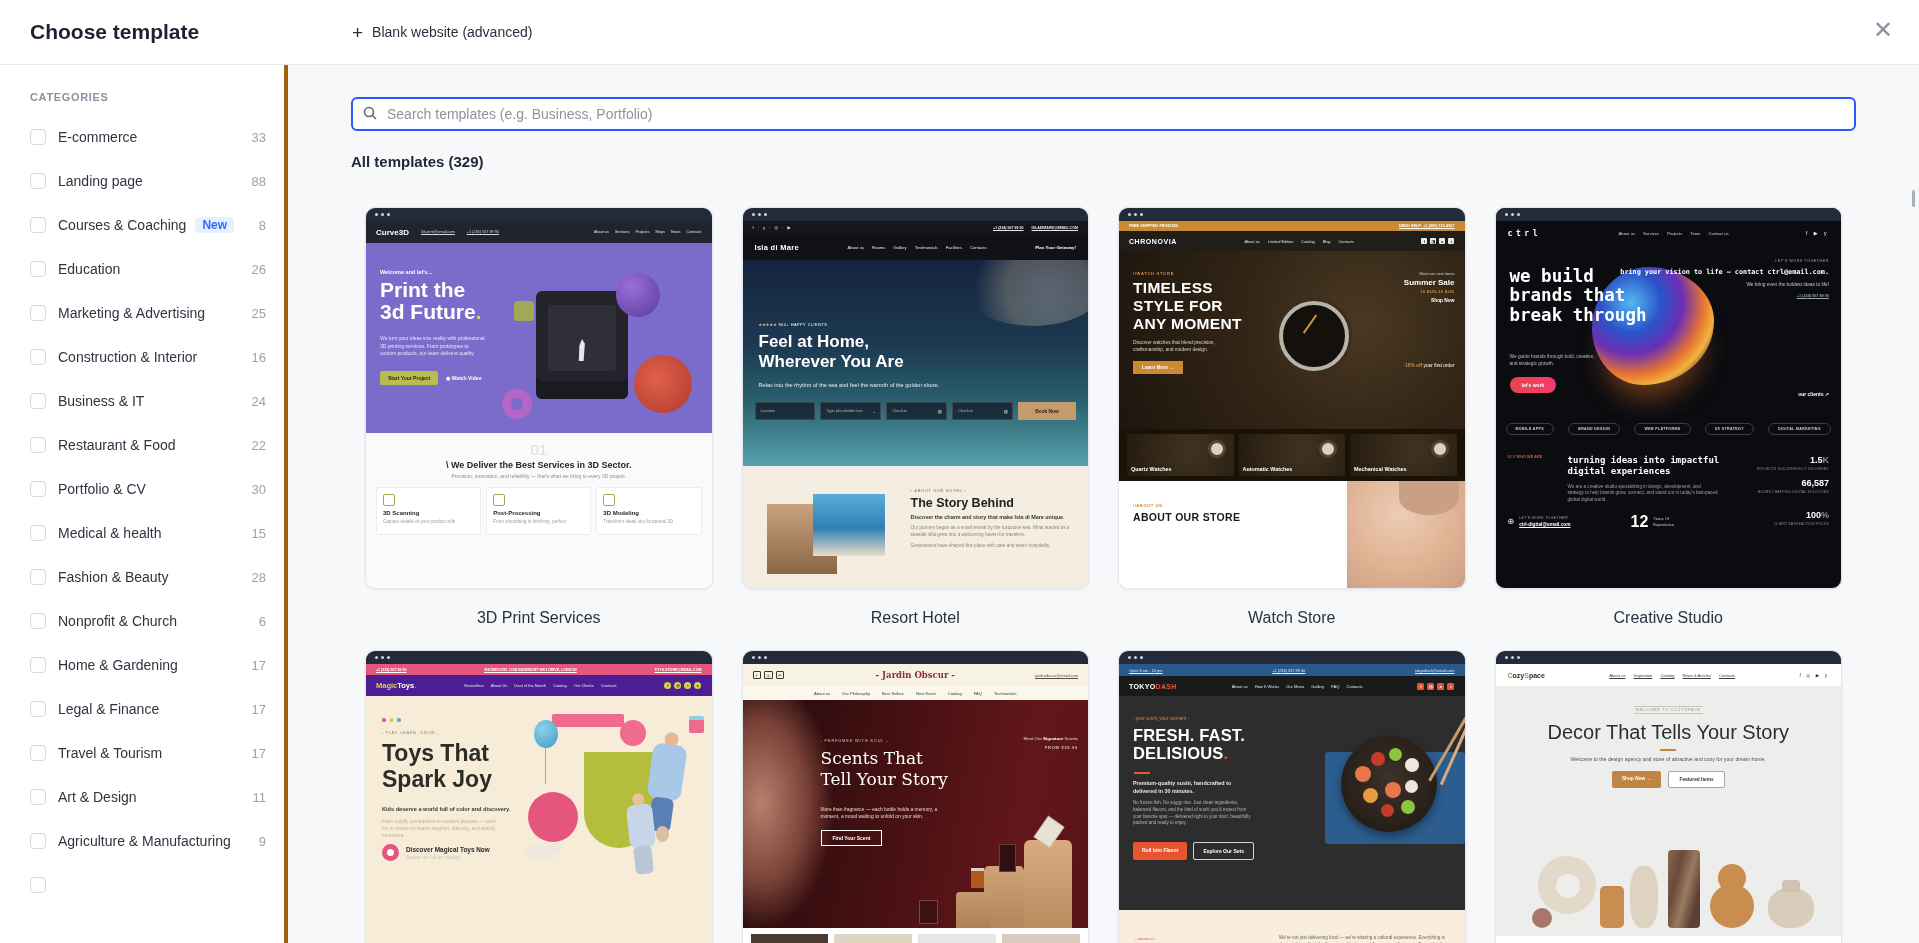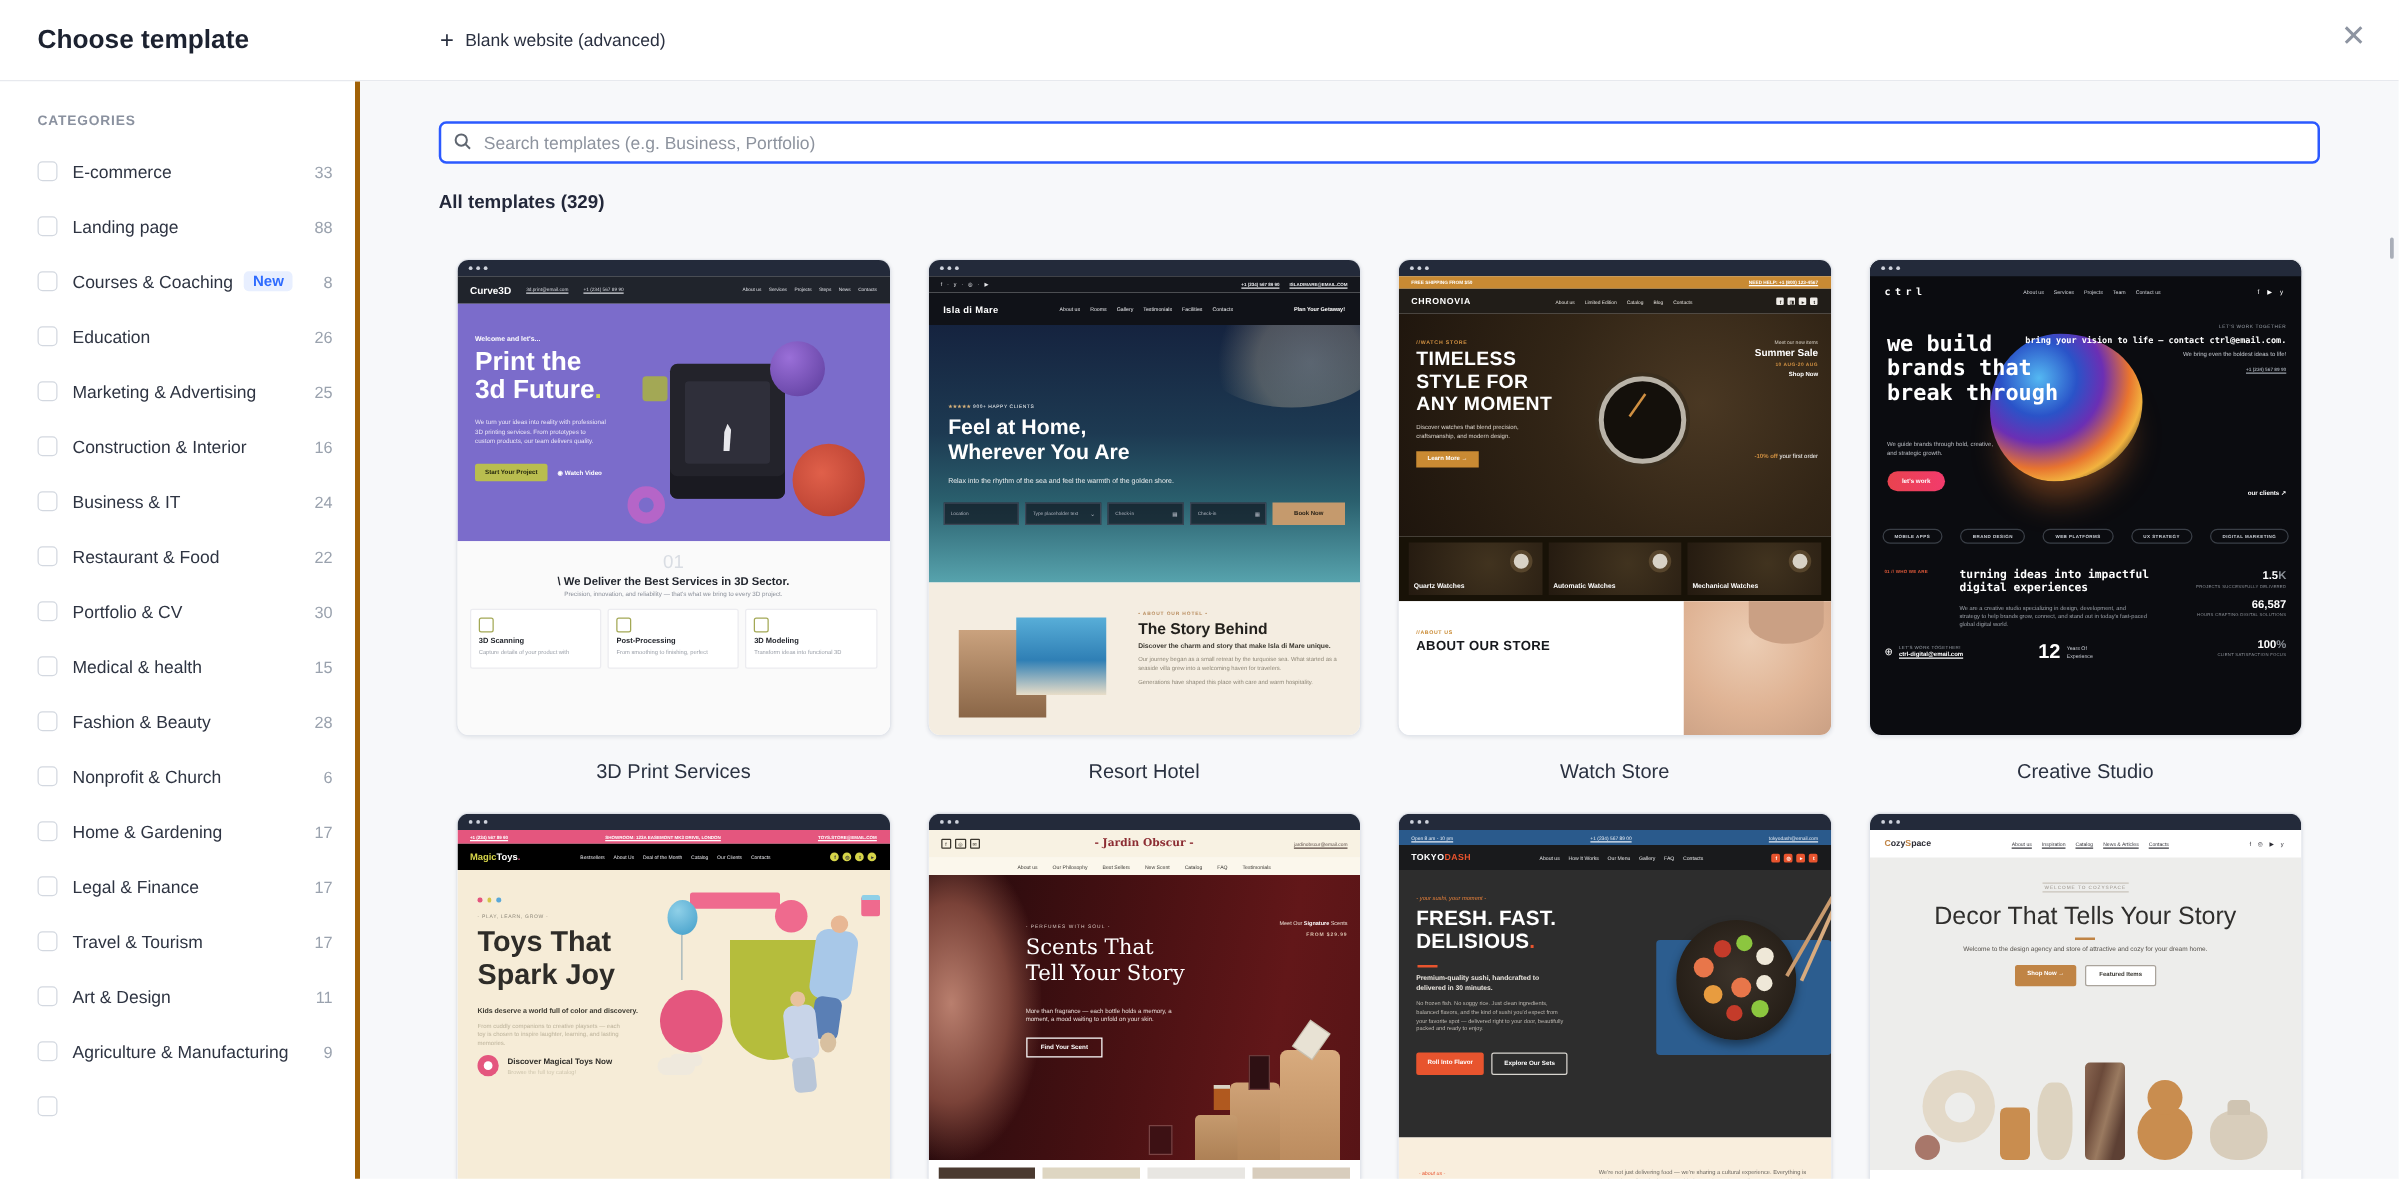--- a/index.html
+++ b/index.html
@@ -159,21 +159,21 @@
   .c4-sl{font-size:3.4px;color:#8b9097;letter-spacing:.06em;margin:2px 0 7px;}
   .c4-foot{display:flex;align-items:center;padding:6px 12px 0;color:#fff;}
   .c4-globe{font-size:8px;margin-right:5px;}
   .c4-fk{font-size:3.6px;color:#9aa0a8;letter-spacing:.08em;}
   .c4-fe{font-size:4.8px;font-weight:700;text-decoration:underline;margin-top:2px;}
   .c4-years{display:flex;align-items:center;gap:5px;margin-left:60px;}
   .c4-yv{font-size:16px;font-weight:700;}
   .c4-yl{font-size:4.2px;color:#c6cad1;line-height:1.4;width:34px;}
   
   .c5-promo{height:11px;background:#e4567e;display:flex;align-items:center;justify-content:space-between;padding:0 10px;font-size:3.6px;font-weight:700;color:#fff;text-decoration:underline;}
-  .c5-nav{height:21px;background:#000000;display:flex;align-items:center;padding:0 10px;}
+  .c5-nav{height:21px;background:#4c1d95;display:flex;align-items:center;padding:0 10px;}
   .c5-logo{font-size:7.5px;font-weight:700;}
   .c5-logo .a{color:#d6d549;}.c5-logo .b{color:#fff;}.c5-logo .d{color:#e4567e;}
   .c5-nav .nav-links{margin:0 auto;font-size:4px;color:#e6e6ea;}
   .c5-nav .nav-links span{margin:0 3.5px;}
   .c5-soc{display:flex;gap:3px;}
   .c5-soc i{width:7px;height:7px;border-radius:50%;background:#d6d549;color:#31313a;font-size:4px;font-style:normal;font-weight:700;display:flex;align-items:center;justify-content:center;}
   .c5-hero{flex:1;background:#f6ecd7;position:relative;overflow:hidden;}
   .c5-dots{position:absolute;left:16px;top:22px;display:flex;gap:4px;}
   .c5-dots i{width:3.5px;height:3.5px;border-radius:50%;}
   .c5-dots i:nth-child(1){background:#e4567e;}.c5-dots i:nth-child(2){background:#d6c549;}.c5-dots i:nth-child(3){background:#5aa8d8;}

